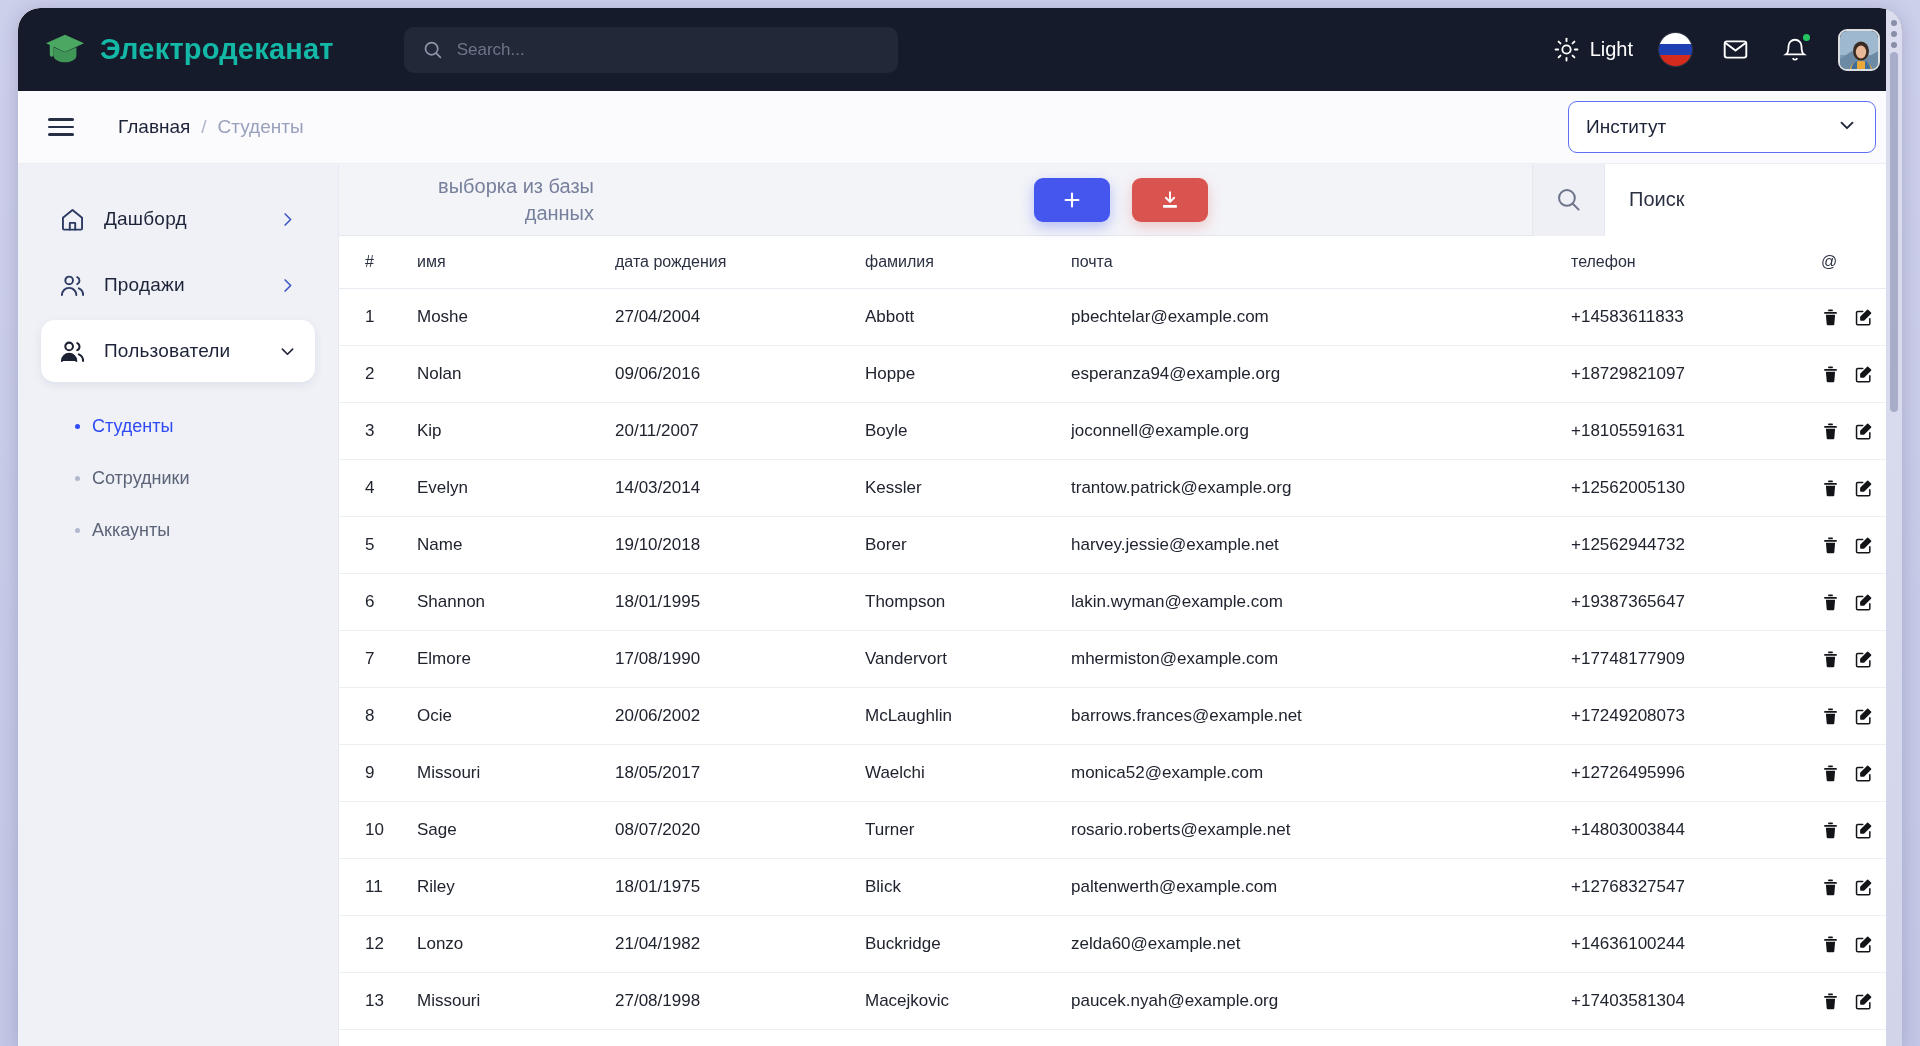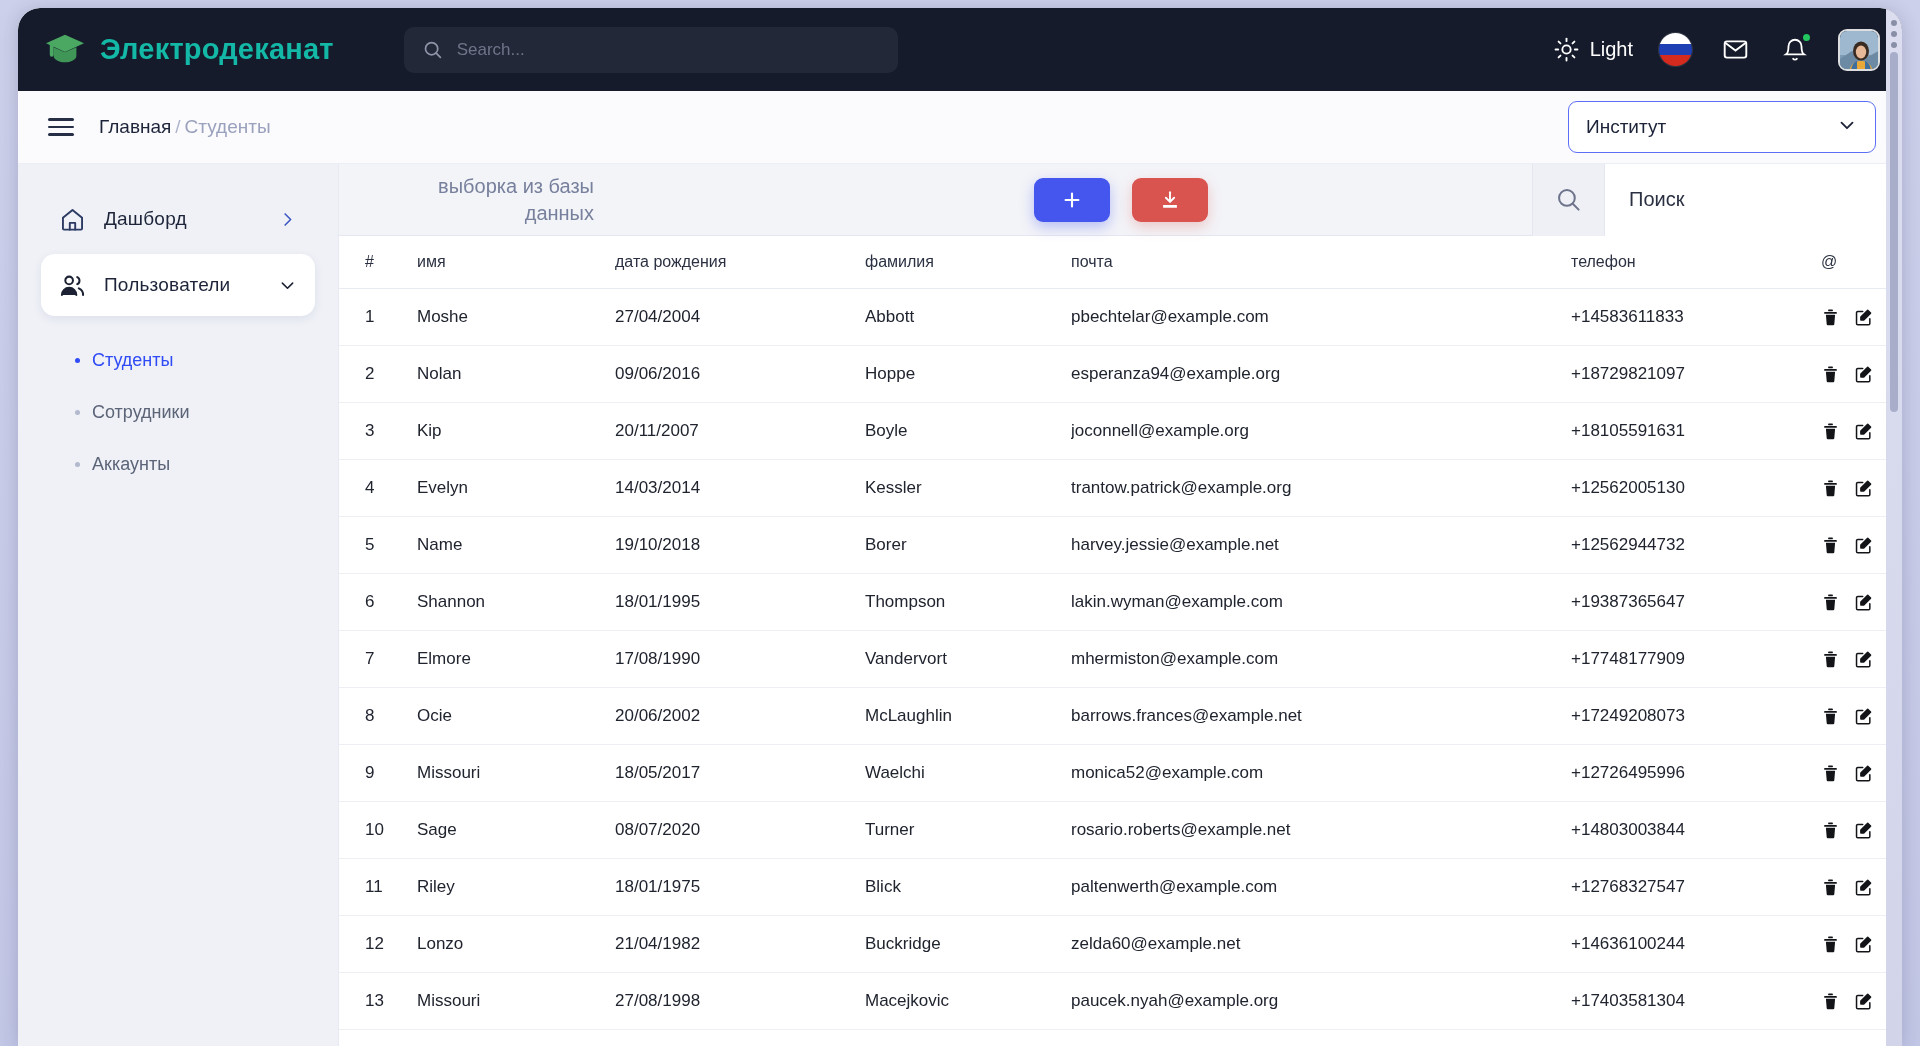--- a/index.html
+++ b/index.html
@@ -85,21 +85,21 @@
     display: flex; align-items: center;
     padding: 0 26px 0 30px;
     border-bottom: 1px solid #eceef6;
   }
   .hamburger { width: 26px; cursor: pointer; }
   .hamburger span {
     display: block; height: 2.6px; background: #262f46;
     border-radius: 2px; margin: 5px 0;
   }
   .crumbs {
-    margin-left: 25px; display: flex; align-items: center; gap: 4px;
+    margin-left: 44px; display: flex; align-items: center; gap: 11px;
     font-size: 19px;
   }
   .crumb-home { color: #1d2439; cursor: pointer; }
   .crumb-sep  { color: #aeb4cb; }
   .crumb-cur  { color: #9aa1bd; }
   .institute-select {
     margin-left: auto;
     width: 308px; height: 52px;
     background: #ffffff;
     border: 1.6px solid #5c6ef5;
@@ -348,20 +348,34 @@
           <path d="M9.6 21 v-6 h4.8 v6"></path>
         </svg>
         <span class="nav-label">Дашборд</span>
         <span class="nav-chev">
           <svg width="19" height="19" viewBox="0 0 24 24" fill="none" stroke="#3b55c4" stroke-width="2" stroke-linecap="round" stroke-linejoin="round">
               <polyline points="9 5 16 12 9 19"></polyline>
             </svg>
         </span>
       </div>
 
+      <div class="nav-item">
+        <svg class="nav-icon" viewBox="0 0 24 24" fill="none" stroke="#2d3a63" stroke-width="1.7" stroke-linecap="round" stroke-linejoin="round">
+          <circle cx="9" cy="7.5" r="3.4"></circle>
+          <path d="M2.6 20.5 a6.4 6.4 0 0 1 12.8 0"></path>
+          <path d="M16.2 4.6 a3.4 3.4 0 0 1 0 6.2"></path>
+          <path d="M17.6 14.5 a6.3 6.3 0 0 1 3.8 6"></path>
+        </svg>
+        <span class="nav-label">Продажи</span>
+        <span class="nav-chev">
+          <svg width="19" height="19" viewBox="0 0 24 24" fill="none" stroke="#3b55c4" stroke-width="2" stroke-linecap="round" stroke-linejoin="round">
+              <polyline points="9 5 16 12 9 19"></polyline>
+            </svg>
+        </span>
+      </div>
 
       <div class="nav-item active">
         <svg class="nav-icon" viewBox="0 0 24 24" fill="none" stroke="#1c2233" stroke-width="1.8" stroke-linecap="round" stroke-linejoin="round">
           <circle cx="9" cy="7.5" r="3.4"></circle>
           <path d="M2.6 20.5 a6.4 6.4 0 0 1 12.8 0" fill="#1c2233" stroke="none"></path>
           <path d="M2.6 20.5 a6.4 6.4 0 0 1 12.8 0"></path>
           <path d="M16.2 4.6 a3.4 3.4 0 0 1 0 6.2"></path>
           <path d="M17.6 14.5 a6.3 6.3 0 0 1 3.8 6"></path>
         </svg>
         <span class="nav-label">Пользователи</span>

